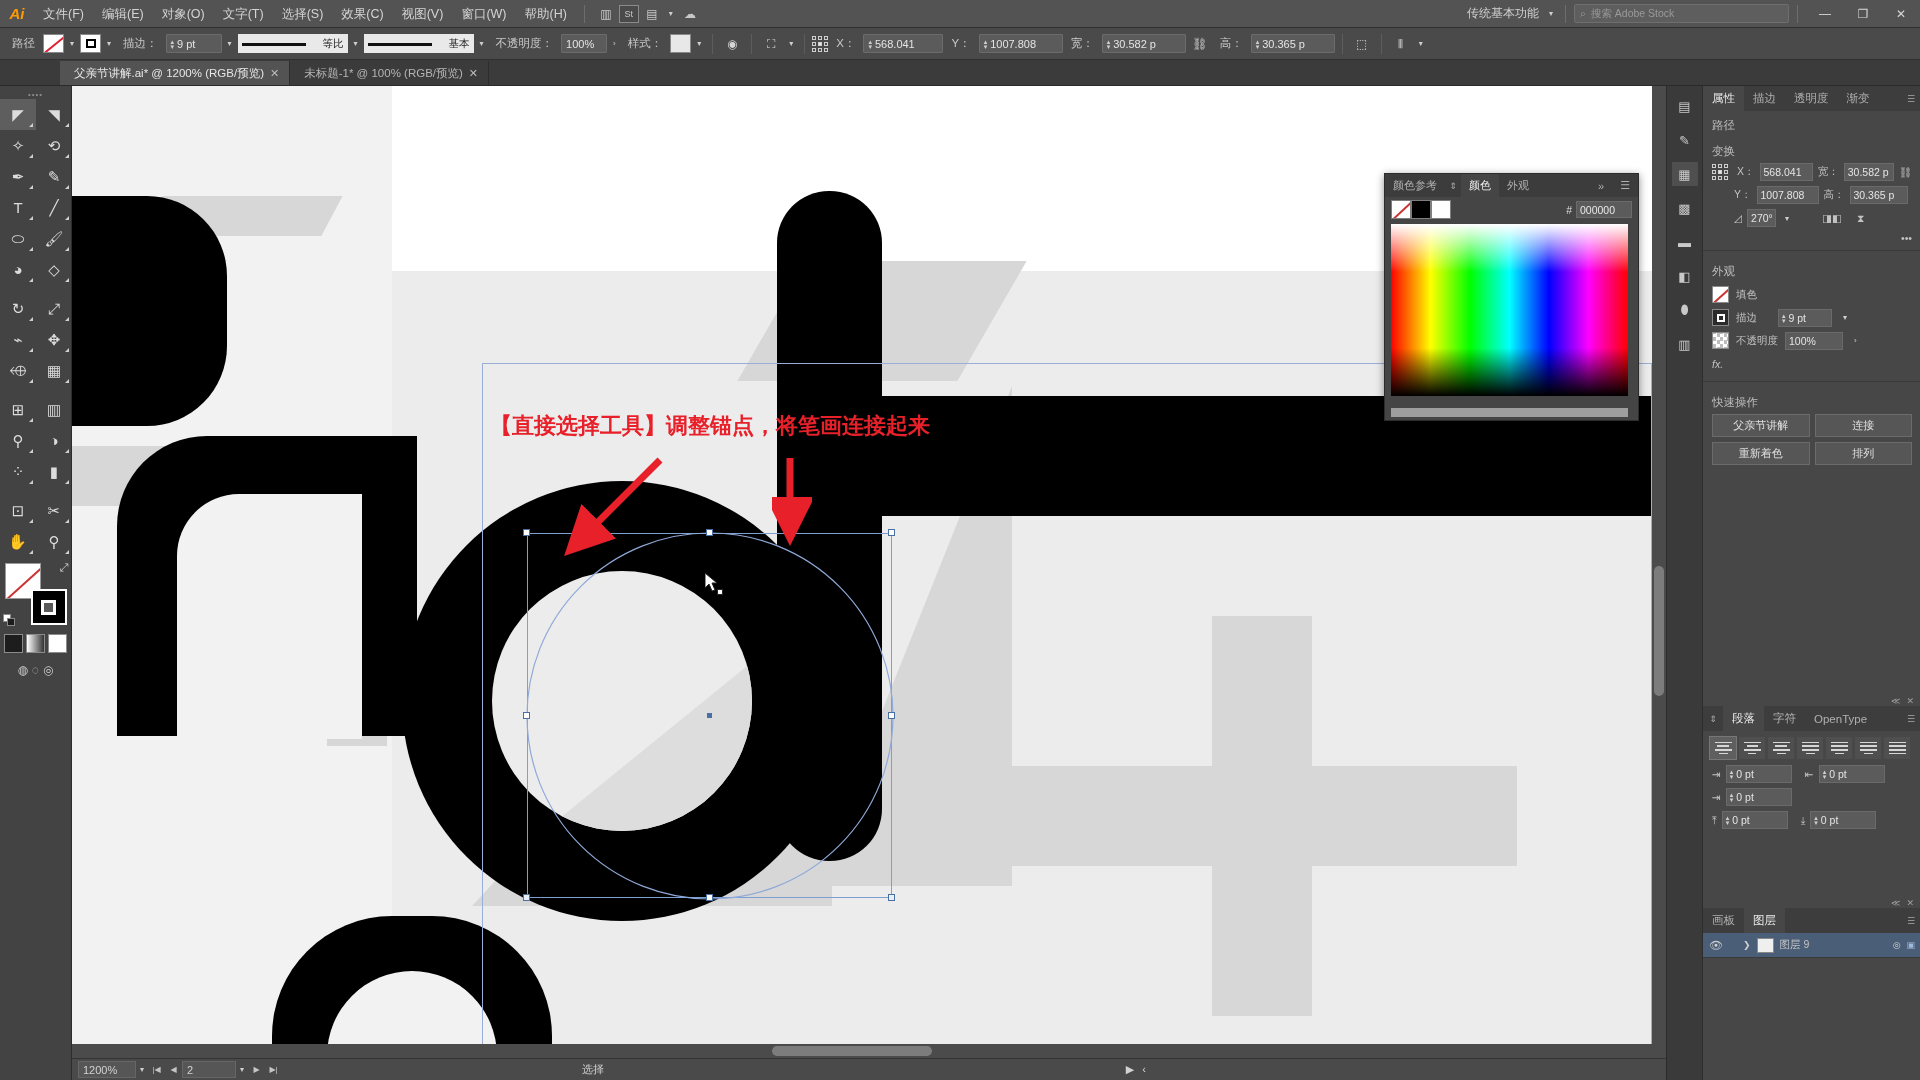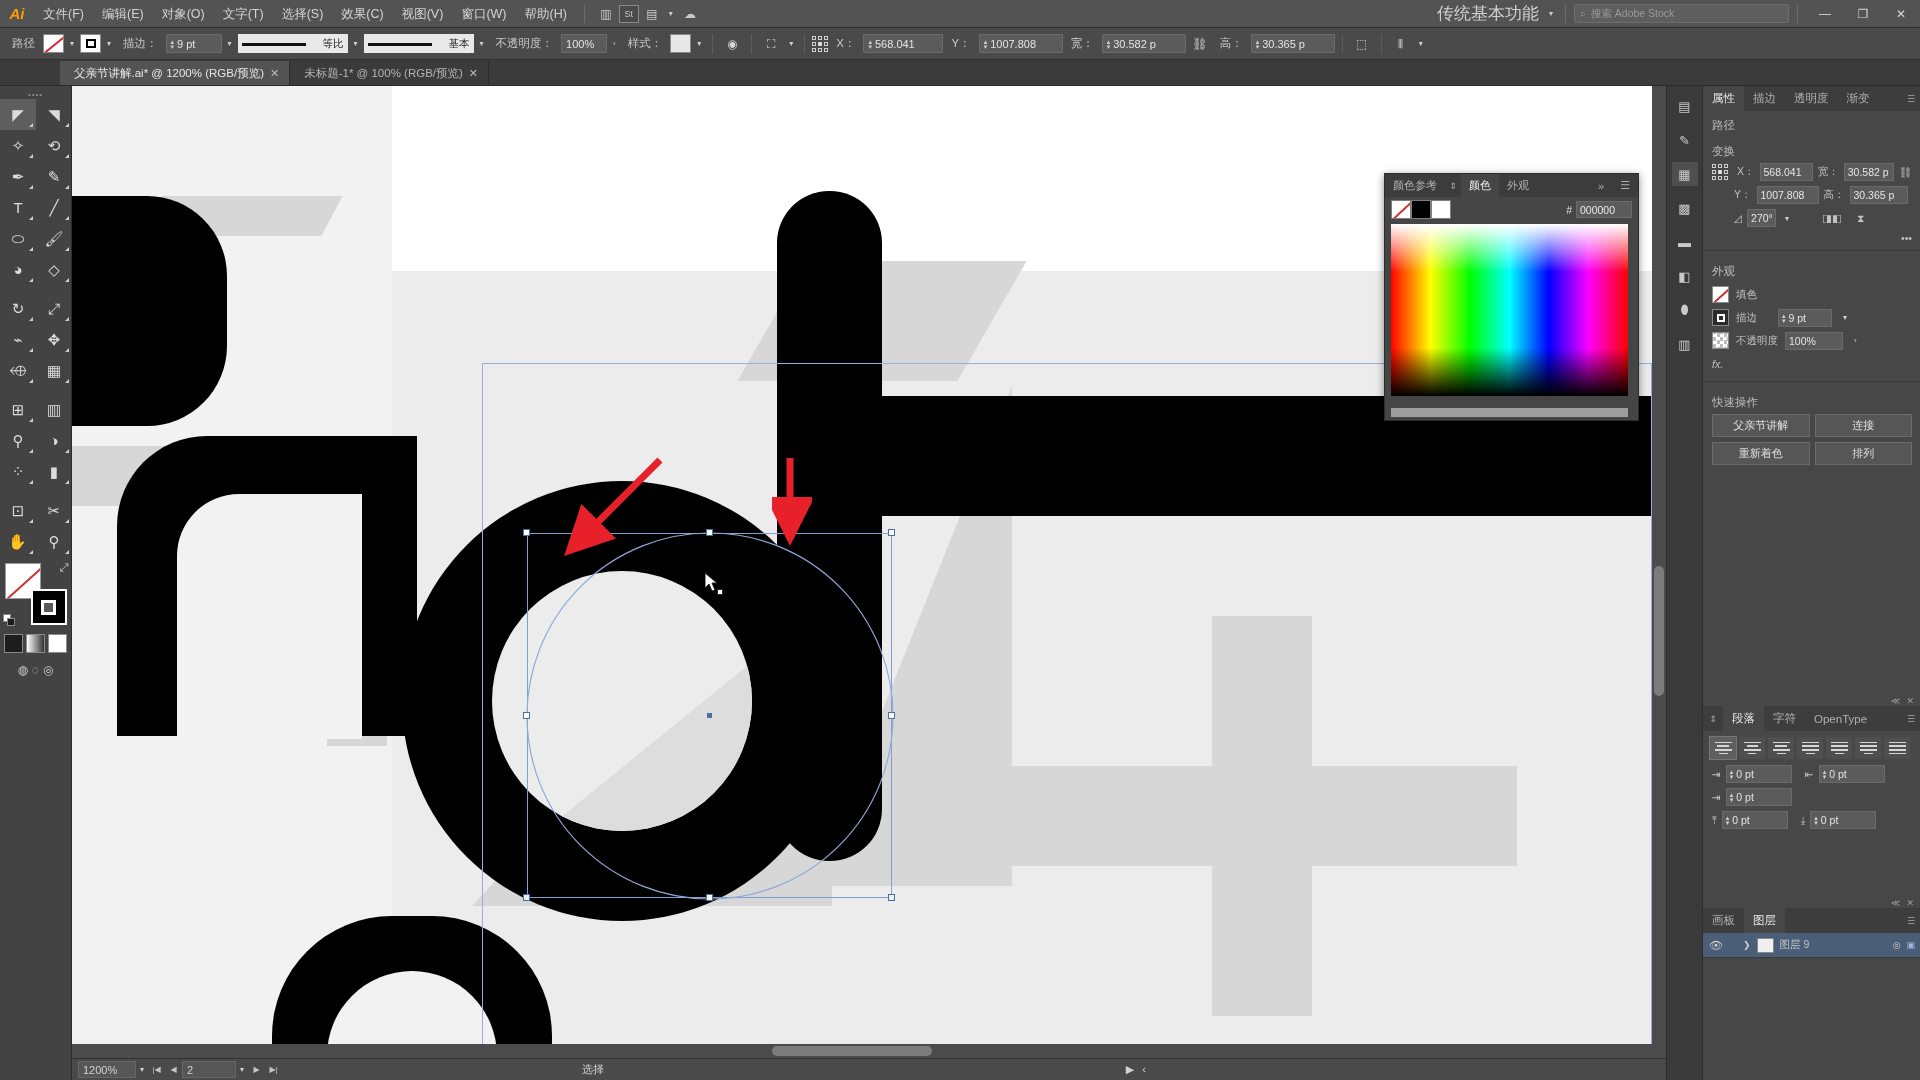--- a/index.html
+++ b/index.html
@@ -11,21 +11,21 @@
   .menubar { position:absolute; left:0; top:0; width:1920px; height:28px; background:#535353;
     display:flex; align-items:center; border-bottom:1px solid #2e2e2e; }
   .ai-logo { width:34px; height:28px; display:flex; align-items:center; justify-content:center;
     color:#ff9a00; font-size:15px; font-weight:bold; font-style:italic; }
   .menu-item { padding:0 9px; font-size:12.5px; color:#d4d4d4; height:28px; line-height:28px; white-space:nowrap; }
   .mb-sep { width:1px; height:18px; background:#6d6d6d; margin:0 8px; }
   .mb-icon { width:26px; height:22px; display:flex; align-items:center; justify-content:center;
     font-size:12px; color:#c8c8c8; }
   .mb-icon.boxed { border:1px solid #8a8a8a; background:#4a4a4a; width:20px; height:18px; font-size:9px; }
   .mb-right { margin-left:auto; display:flex; align-items:center; height:28px; }
-  .ws-name { font-size:17px; color:#d0d0d0; padding:0 6px; }
+  .ws-name { font-size:12px; color:#d0d0d0; padding:0 6px; }
   .stock-search { width:215px; height:19px; background:#5e5e5e; border:1px solid #6e6e6e; border-radius:2px;
     display:flex; align-items:center; padding:0 5px; font-size:10.5px; color:#9a9a9a; gap:5px; }
   .winctl { width:38px; height:28px; display:flex; align-items:center; justify-content:center;
     font-size:12px; color:#d8d8d8; }
 
   
   .ctrlbar { position:absolute; left:0; top:28px; width:1920px; height:32px; background:#4a4a4a;
     display:flex; align-items:center; border-bottom:1px solid #303030; padding-left:6px; gap:2px; font-size:11.5px; }
   .cb-label { color:#c9c9c9; padding:0 6px; white-space:nowrap; }
   .sw-box { width:21px; height:19px; border:1px solid #888; background:#fff; }
@@ -394,20 +394,21 @@
       <div class="handle" style="left:816px; top:443px;"></div>
       <div class="handle" style="left:451px; top:626px;"></div>
       <div class="handle" style="left:816px; top:626px;"></div>
       <div class="handle hollow" style="left:451px; top:808px;"></div>
       <div class="handle" style="left:634px; top:808px;"></div>
       <div class="handle hollow" style="left:816px; top:808px;"></div>
       <div class="centerpt" style="left:635px; top:627px;"></div>
 
       <div style="position:absolute; left:410px; top:277px; width:1170px; height:800px; border:1px solid #9aaed6;"></div>
 
+      <div class="annot" style="left:418px; top:325px;">【直接选择工具】调整锚点，将笔画连接起来</div>
       <svg style="position:absolute; left:480px; top:368px; width:130px; height:110px; pointer-events:none;">
         <defs>
             <marker id="ah1" markerWidth="7" markerHeight="7" refX="5" refY="3.5" orient="auto">
           <polygon points="0 0, 7 3.5, 0 7" fill="#e8202a"></polygon>
             </marker>
           </defs>
         <line x1="108" y1="6" x2="22" y2="92" stroke="#e8202a" stroke-width="7" marker-end="url(#ah1)"></line>
       </svg>
       <svg style="position:absolute; left:700px; top:368px; width:40px; height:100px; pointer-events:none;">
         <defs>

